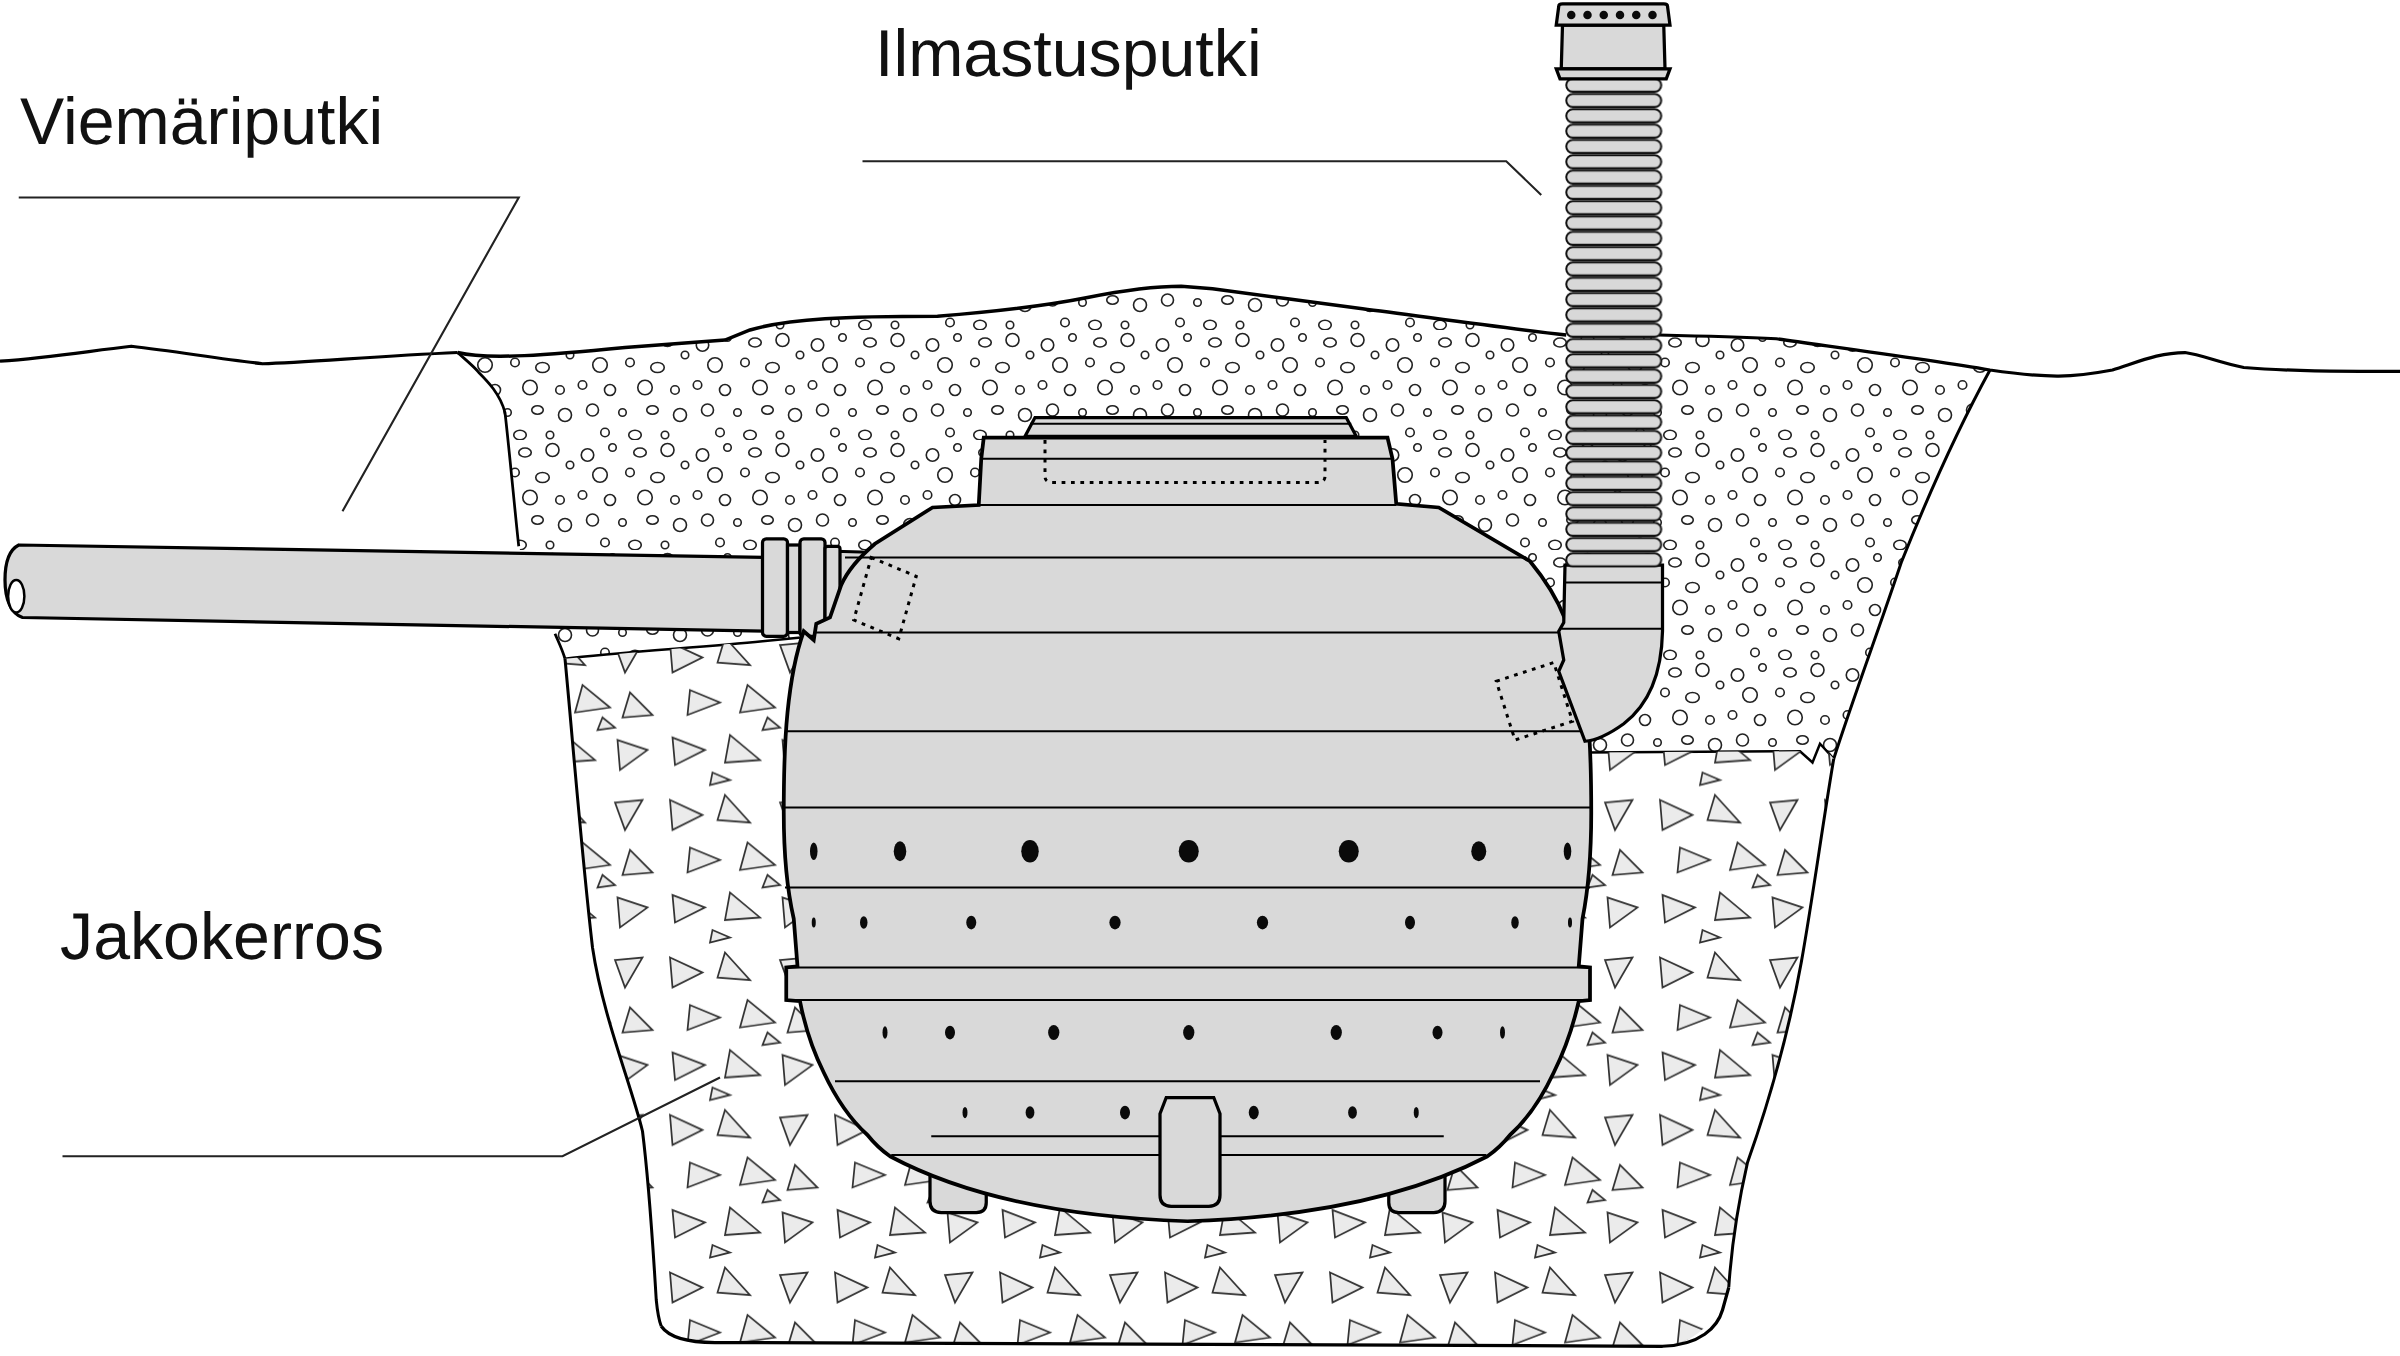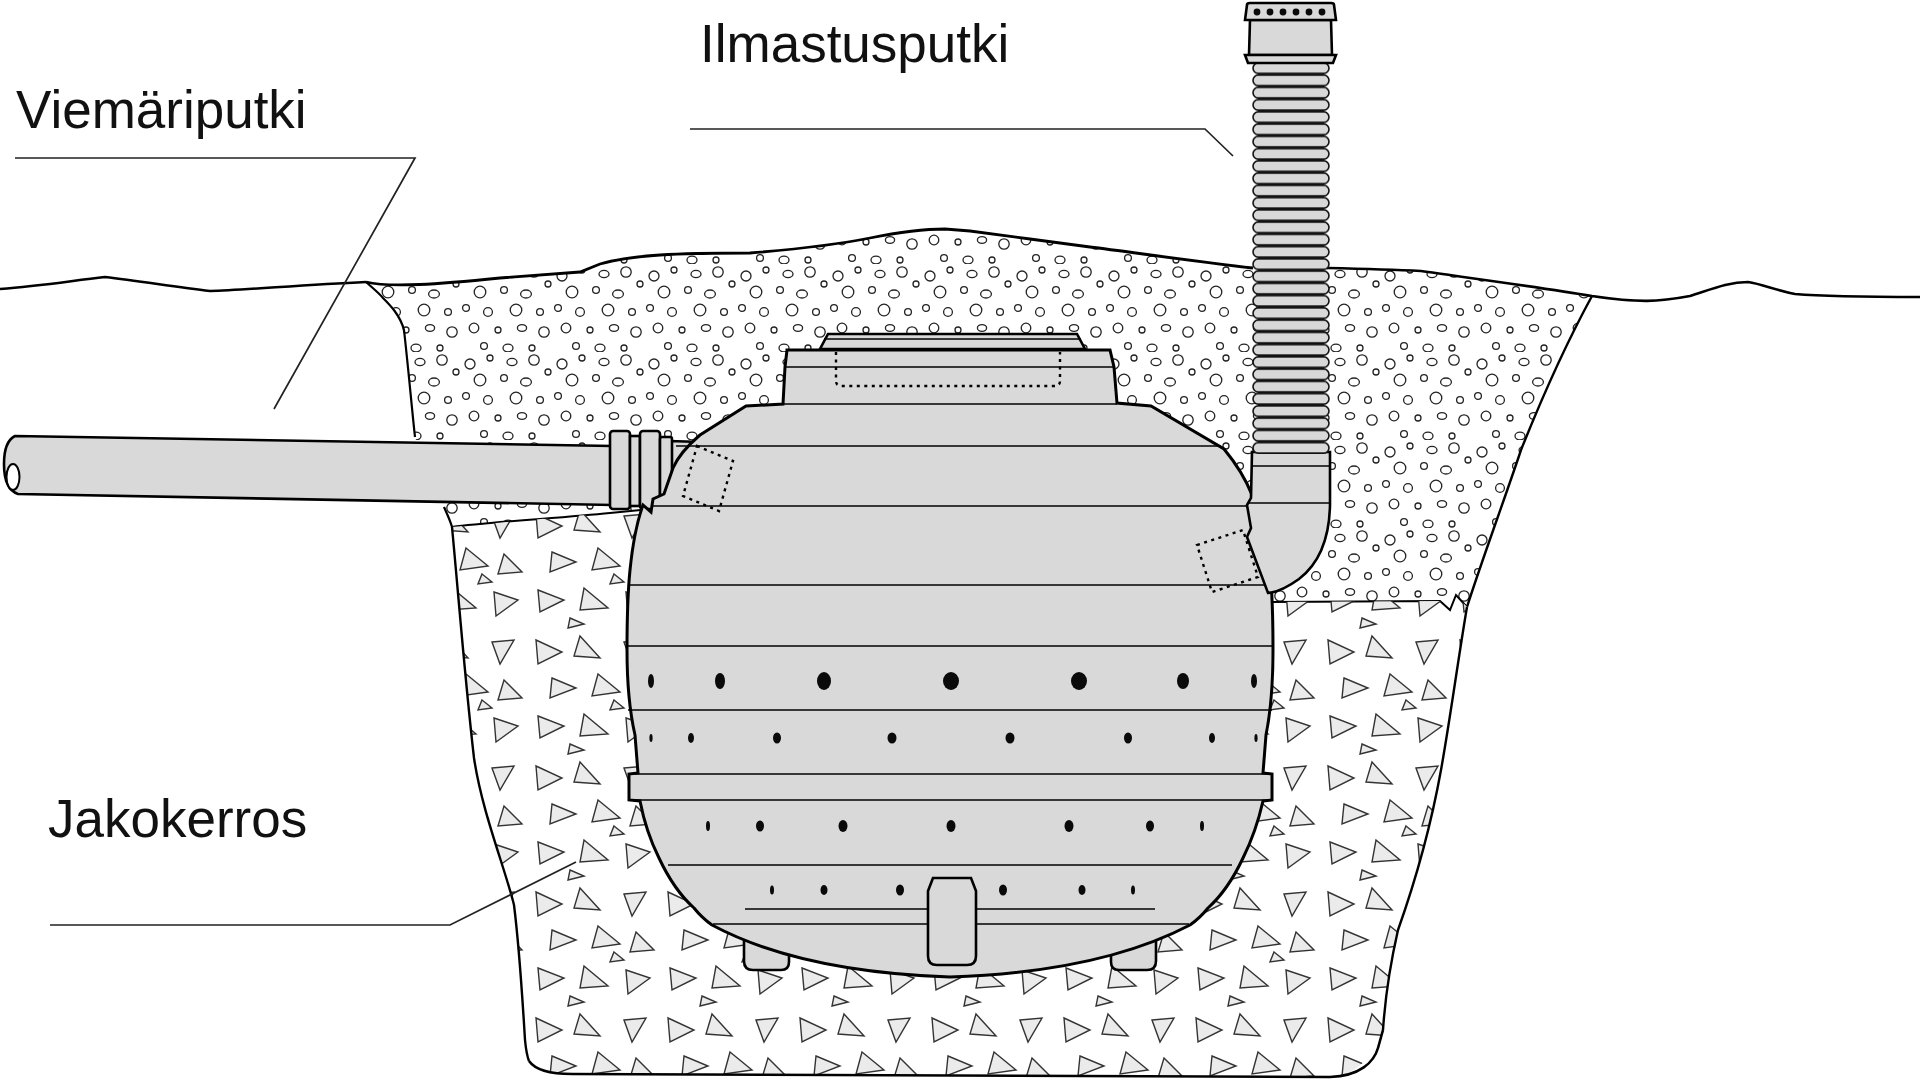--- a/index.html
+++ b/index.html
@@ -12,23 +12,23 @@
   }
   .diagram-svg{position:absolute;left:0;top:0;}
   .lbl{
     position:absolute;
     color:#111;
     font-size:53px;
     line-height:1.07;
     white-space:nowrap;
     letter-spacing:0px;
   }
-  .lbl-viemariputki{left:16px;top:70px;margin-top:12px;}
+  .lbl-viemariputki{left:16px;top:70px;}
   .lbl-ilmastusputki{left:700px;top:16px;}
-  .lbl-jakokerros{left:48px;top:791px;}
+  .lbl-jakokerros{left:48px;top:722px;}
   .ln{stroke:#000;fill:none;}
   .metal{fill:#d9d9d9;stroke:#000;stroke-width:2.6;}
   .dash{fill:none;stroke:#000;stroke-width:2.4;stroke-dasharray:3 4.5;}
   .leader{stroke:#222;stroke-width:1.7;fill:none;}
   .band{stroke:#000;stroke-width:1.5;}
   .hole{fill:#0a0a0a;}
 </style>
 </head>
 <body>
 

